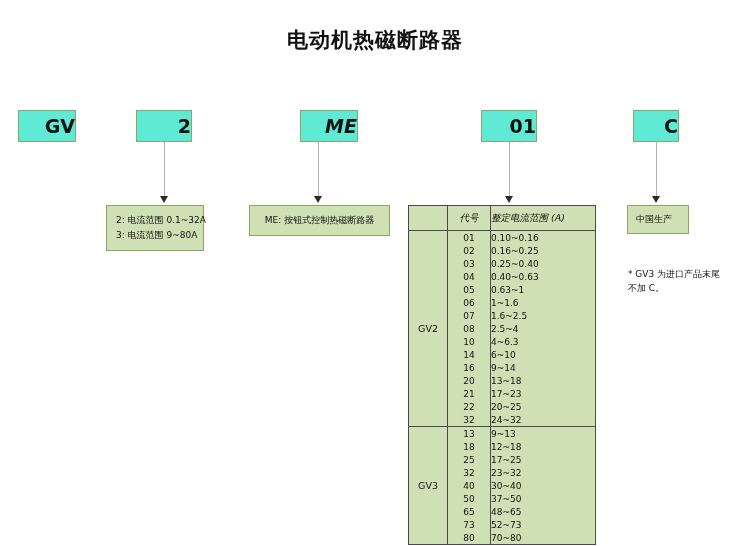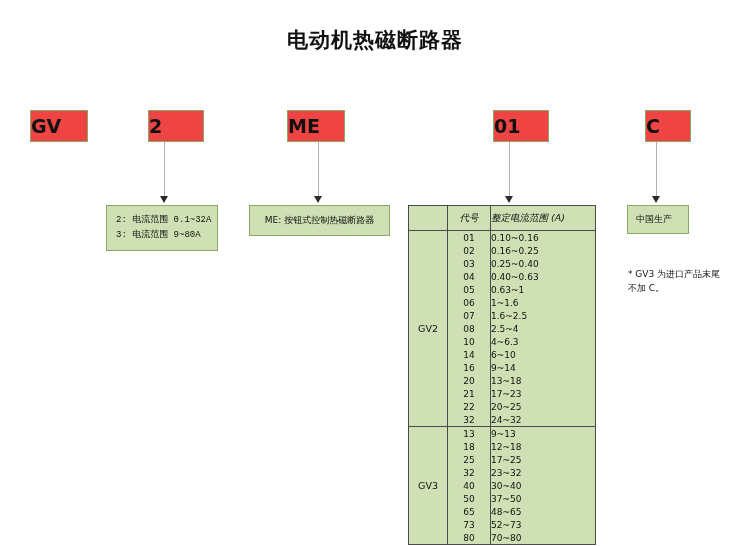--- a/index.html
+++ b/index.html
@@ -23,30 +23,29 @@
     text-align: center;
     font-size: 21px;
     font-weight: bold;
     letter-spacing: 1px;
     color: #111111;
   }
   
   .code-box {
     position: absolute;
     box-sizing: border-box;
-    background: #ef4444;
+    background: #5eead4;
     border: 1px solid #8ba863;
     display: flex;
     align-items: center;
-    justify-content: flex-start;
+    justify-content: flex-end;
     font-size: 19px;
     font-weight: bold;
     color: #111111;
     height: 32px;
-    margin-left: 12px;
   }
   
   .connector {
     position: absolute;
     width: 1px;
     background: #b0b0b0;
   }
   .arrow-head {
     position: absolute;
     width: 0;
@@ -125,21 +124,21 @@
 <div class="page-title">电动机热磁断路器</div>
 
 <div class="code-box" style="left:18px;  top:110px; width:58px;">
   <span>GV</span>
 </div>
 
 <div class="code-box" style="left:136px; top:110px; width:56px;">
   <span>2</span>
 </div>
 
-<div class="code-box" style="left:275px; top:110px; width:58px;">
+<div class="code-box" style="left:300px; top:110px; width:58px;font-style:italic;">
   <span>ME</span>
 </div>
 
 <div class="code-box" style="left:481px; top:110px; width:56px;">
   <span>01</span>
 </div>
 
 <div class="code-box" style="left:633px; top:110px; width:46px;">
   <span>C</span>
 </div>
@@ -149,21 +148,21 @@
 
 <div class="connector" style="left:318px; top:142px; height:60px;"></div>
 <div class="arrow-head" style="left:314px; top:196px;"></div>
 
 <div class="connector" style="left:509px; top:142px; height:60px;"></div>
 <div class="arrow-head" style="left:505px; top:196px;"></div>
 
 <div class="connector" style="left:656px; top:142px; height:60px;"></div>
 <div class="arrow-head" style="left:652px; top:196px;"></div>
 
-<div class="desc-box" style="left:106px; top:205px; width:112px;font-family:Liberation Mono, monospace;">
+<div class="desc-box" style="left:106px; top:205px; width:98px;">
   <div class="desc-line">2: 电流范围 0.1~32A</div>
   <div class="desc-line">3: 电流范围 9~80A</div>
 </div>
 
 <div class="desc-box" style="left:249px; top:205px; width:141px;text-align:center;">
   <div class="desc-line">ME: 按钮式控制热磁断路器</div>
 </div>
 
 <div class="desc-box" style="left:627px; top:205px; width:62px; padding:6px 8px;">
   <div class="desc-line">中国生产</div>

